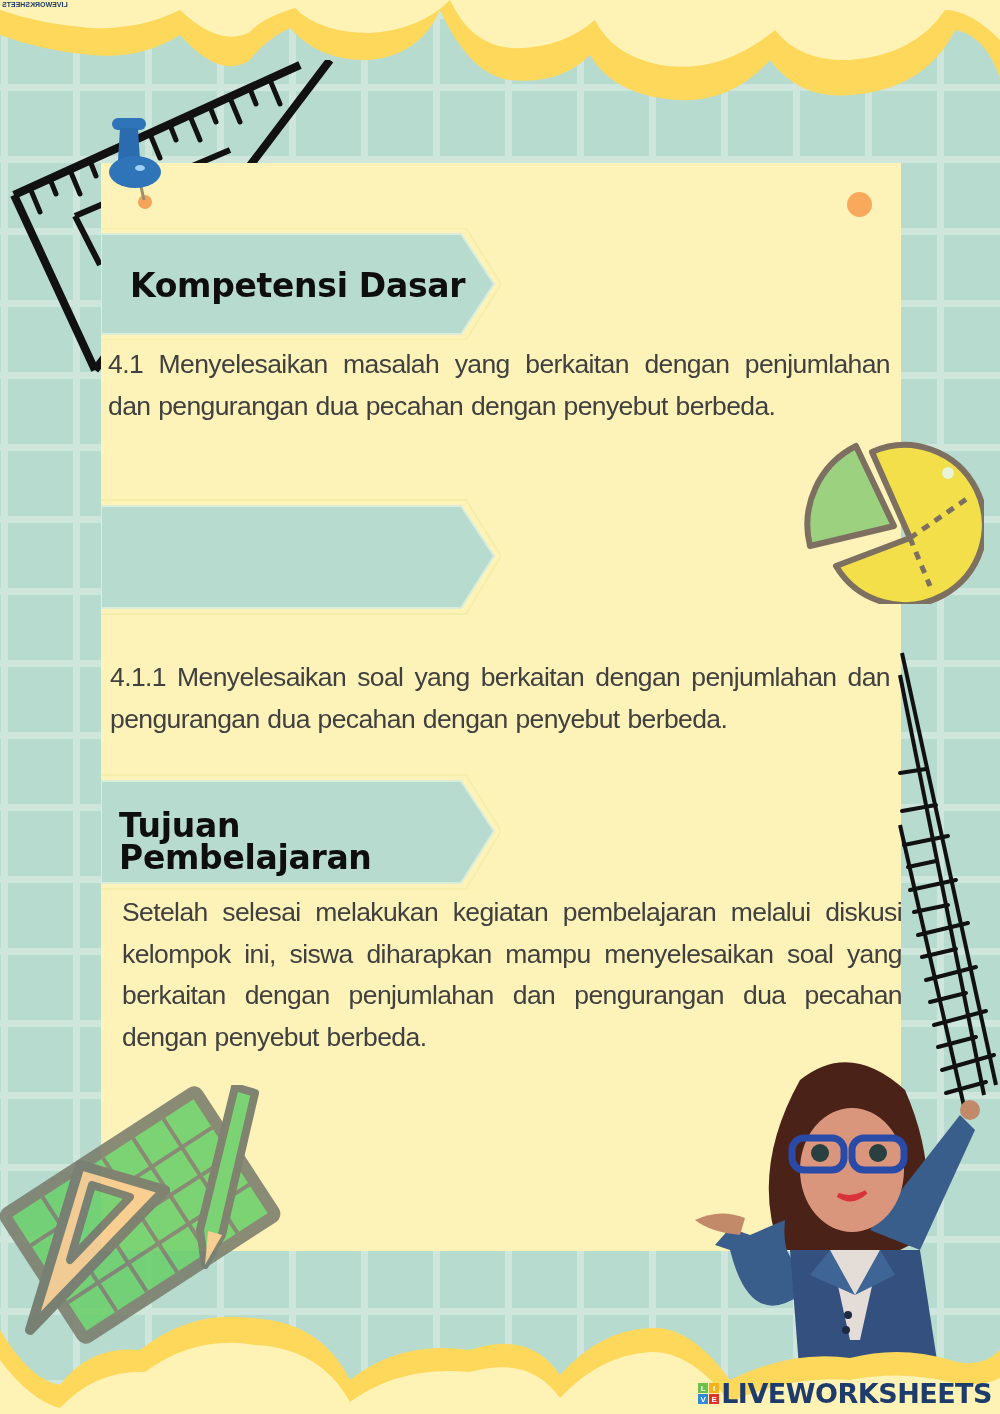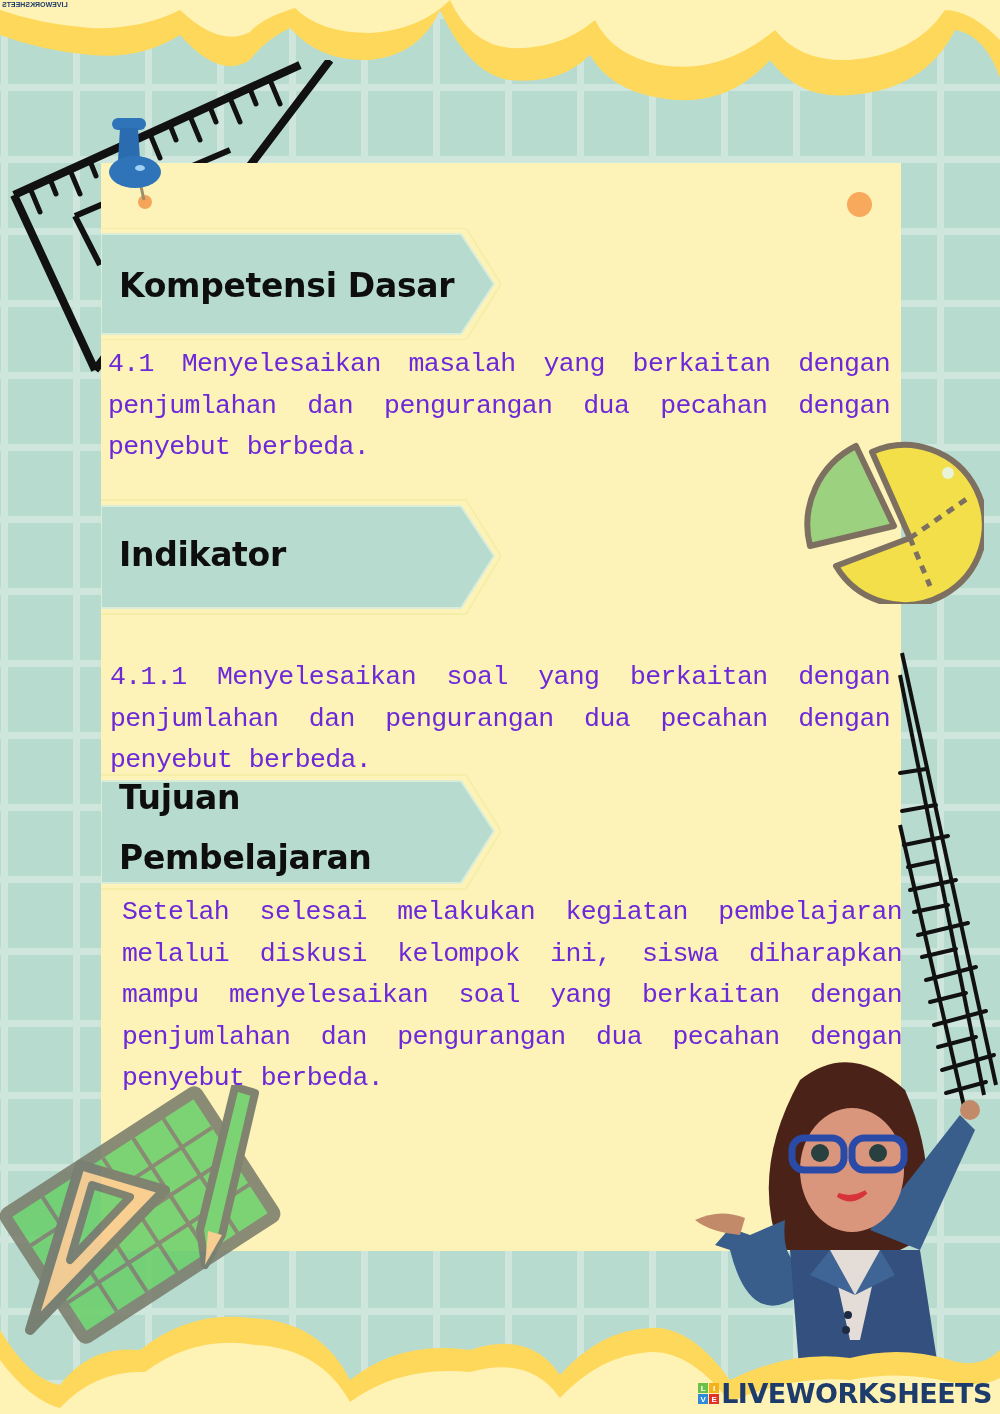--- a/index.html
+++ b/index.html
@@ -12,21 +12,21 @@
     background-position:1px 12px;
     font-family:"Liberation Sans", sans-serif;
   }
   .abs { position:absolute; }
   .scallop { position:absolute; left:0; width:1000px; }
   .watermark-top { position:absolute; left:2px; top:1px; font-size:7px; font-weight:bold; color:#1d3b6b; transform:scaleX(-1); letter-spacing:0; }
   .paper { position:absolute; left:101px; top:163px; width:800px; height:1088px; background:#fdf3b8; }
   .banner { position:absolute; left:101px; width:395px; height:112px; }
   .banner svg { position:absolute; left:0; top:0; }
   .banner-title { position:absolute; left:18px; font-family:"DejaVu Sans", sans-serif; font-weight:bold; font-size:33px; color:#0e0e0e; line-height:50px; letter-spacing:-0.3px; }
-  .body-text { position:absolute; left:108px; width:782px; font-family:Liberation Mono, monospace; font-size:26.5px; line-height:41.5px; color:#6d28d9; text-align:justify; text-align-last:left; letter-spacing:-0.6px; word-spacing:1px; }
+  .body-text { position:absolute; left:108px; width:782px; font-family:Liberation Sans, sans-serif; font-size:26.5px; line-height:41.5px; color:#404040; text-align:justify; text-align-last:left; letter-spacing:-0.6px; word-spacing:1px; }
   .logo { position:absolute; right:8px; top:1378px; display:flex; align-items:center; gap:2px; }
   .logo-mark { display:grid; grid-template-columns:10px 10px; grid-template-rows:10px 10px; gap:1px; }
   .logo-mark span { font-size:8px; font-weight:bold; color:#fff; display:flex; align-items:center; justify-content:center; }
   .logo-text { font-family:"DejaVu Sans", sans-serif; font-weight:bold; font-size:27px; color:#1d3b6b; letter-spacing:-0.5px; }
 </style>
 </head>
 <body>
 
 <svg class="scallop" style="top:0;" height="140" viewBox="0 0 1000 140">
   <path d="M0,0 H1000 V78 Q985,35 955,30 Q925,90 850,95 Q800,100 770,60 Q725,110 660,98 Q610,90 590,55 Q560,85 510,80 Q470,75 440,10 Q420,55 370,60 Q320,62 290,28 Q265,40 250,60 Q220,80 180,35 Q140,60 90,55 Q40,50 0,35 Z" fill="#fdd85a"></path>
@@ -62,30 +62,29 @@
   <ellipse cx="35" cy="60" rx="26" ry="16" fill="#2f73b8"></ellipse>
   <ellipse cx="40" cy="56" rx="5" ry="3" fill="#9fd0f5"></ellipse>
 </svg>
 <div class="abs" style="left:847px; top:192px; width:25px; height:25px; border-radius:50%; background:#f8a95b;"></div>
 
 <div class="banner" style="top:228px;">
   <svg width="400" height="112" viewBox="0 0 400 112">
     <path d="M0,6 H360 L393,56 L360,106 H0 Z" fill="#b8dbd0" stroke="#d9edd9" stroke-width="2"></path>
     <path d="M0,0 H365 L400,56 L365,112 H0" fill="none" stroke="#f4eea8" stroke-width="2"></path>
   </svg>
-  <div class="banner-title" style="top:33px;">Kompetensi Dasar</div>
+  <div class="banner-title" style="top:33px;margin-left:11px;">Kompetensi Dasar</div>
 </div>
 <div class="body-text" style="top:344px;">4.1 Menyelesaikan masalah yang berkaitan dengan penjumlahan dan pengurangan dua pecahan dengan penyebut berbeda.</div>
 
 <div class="banner" style="top:498px;">
   <svg width="400" height="118" viewBox="0 0 400 118">
     <path d="M0,8 H360 L393,58 L360,110 H0 Z" fill="#b8dbd0" stroke="#d9edd9" stroke-width="2"></path>
     <path d="M0,2 H365 L400,58 L365,116 H0" fill="none" stroke="#f4eea8" stroke-width="2"></path>
   </svg>
-  <div class="banner-title" style="top:32px;">Indikator</div>
 </div>
 <div class="body-text" style="top:657px; left:110px; width:780px;">4.1.1 Menyelesaikan soal yang berkaitan dengan penjumlahan dan pengurangan dua pecahan dengan penyebut berbeda.</div>
 
 <svg class="abs" style="left:798px; top:438px;" width="186" height="166" viewBox="0 0 186 166">
   <path d="M58,8 L96,88 L12,108 A88,88 0 0,1 58,8 Z" fill="#9bd17f" stroke="#7d7060" stroke-width="6" stroke-linejoin="round"></path>
   <path d="M74,14 A80,80 0 1,1 38,128 L112,100 Z" fill="#f2df4a" stroke="#7d7060" stroke-width="6" stroke-linejoin="round"></path>
   <path d="M112,100 L170,60 M112,100 L132,148" stroke="#7d7060" stroke-width="5" stroke-dasharray="8 7" fill="none"></path>
   <circle cx="150" cy="35" r="6" fill="#e8f3d8"></circle>
 </svg>
 
@@ -109,21 +108,21 @@
     <line x1="46" y1="425" x2="98" y2="410"></line>
     <line x1="50" y1="448" x2="90" y2="437"></line>
   </g>
 </svg>
 
 <div class="banner" style="top:773px;">
   <svg width="400" height="118" viewBox="0 0 400 118">
     <path d="M0,8 H360 L393,58 L360,110 H0 Z" fill="#b8dbd0" stroke="#d9edd9" stroke-width="2"></path>
     <path d="M0,2 H365 L400,58 L365,116 H0" fill="none" stroke="#f4eea8" stroke-width="2"></path>
   </svg>
-  <div class="banner-title" style="top:0;text-align:center;">Tujuan</div>
+  <div class="banner-title" style="top:28px;text-align:center;">Tujuan</div>
   <div class="banner-title" style="top:60px;">Pembelajaran</div>
 </div>
 <div class="body-text" style="top:892px; left:122px; width:780px;">Setelah selesai melakukan kegiatan pembelajaran melalui diskusi kelompok ini, siswa diharapkan mampu menyelesaikan soal yang berkaitan dengan penjumlahan dan pengurangan dua pecahan dengan penyebut berbeda.</div>
 
 <svg class="abs" style="left:0; top:1085px;" width="300" height="260" viewBox="0 0 300 260" opacity="0.88">
   <g transform="translate(140,130) rotate(-33)">
     <rect x="-120" y="-80" width="240" height="160" rx="10" fill="#7a7d6c"></rect>
     <rect x="-108" y="-68" width="216" height="136" fill="#6bcf6a"></rect>
     <g stroke="#7a7d6c" stroke-width="4">
       <line x1="-72" y1="-68" x2="-72" y2="68"></line>

